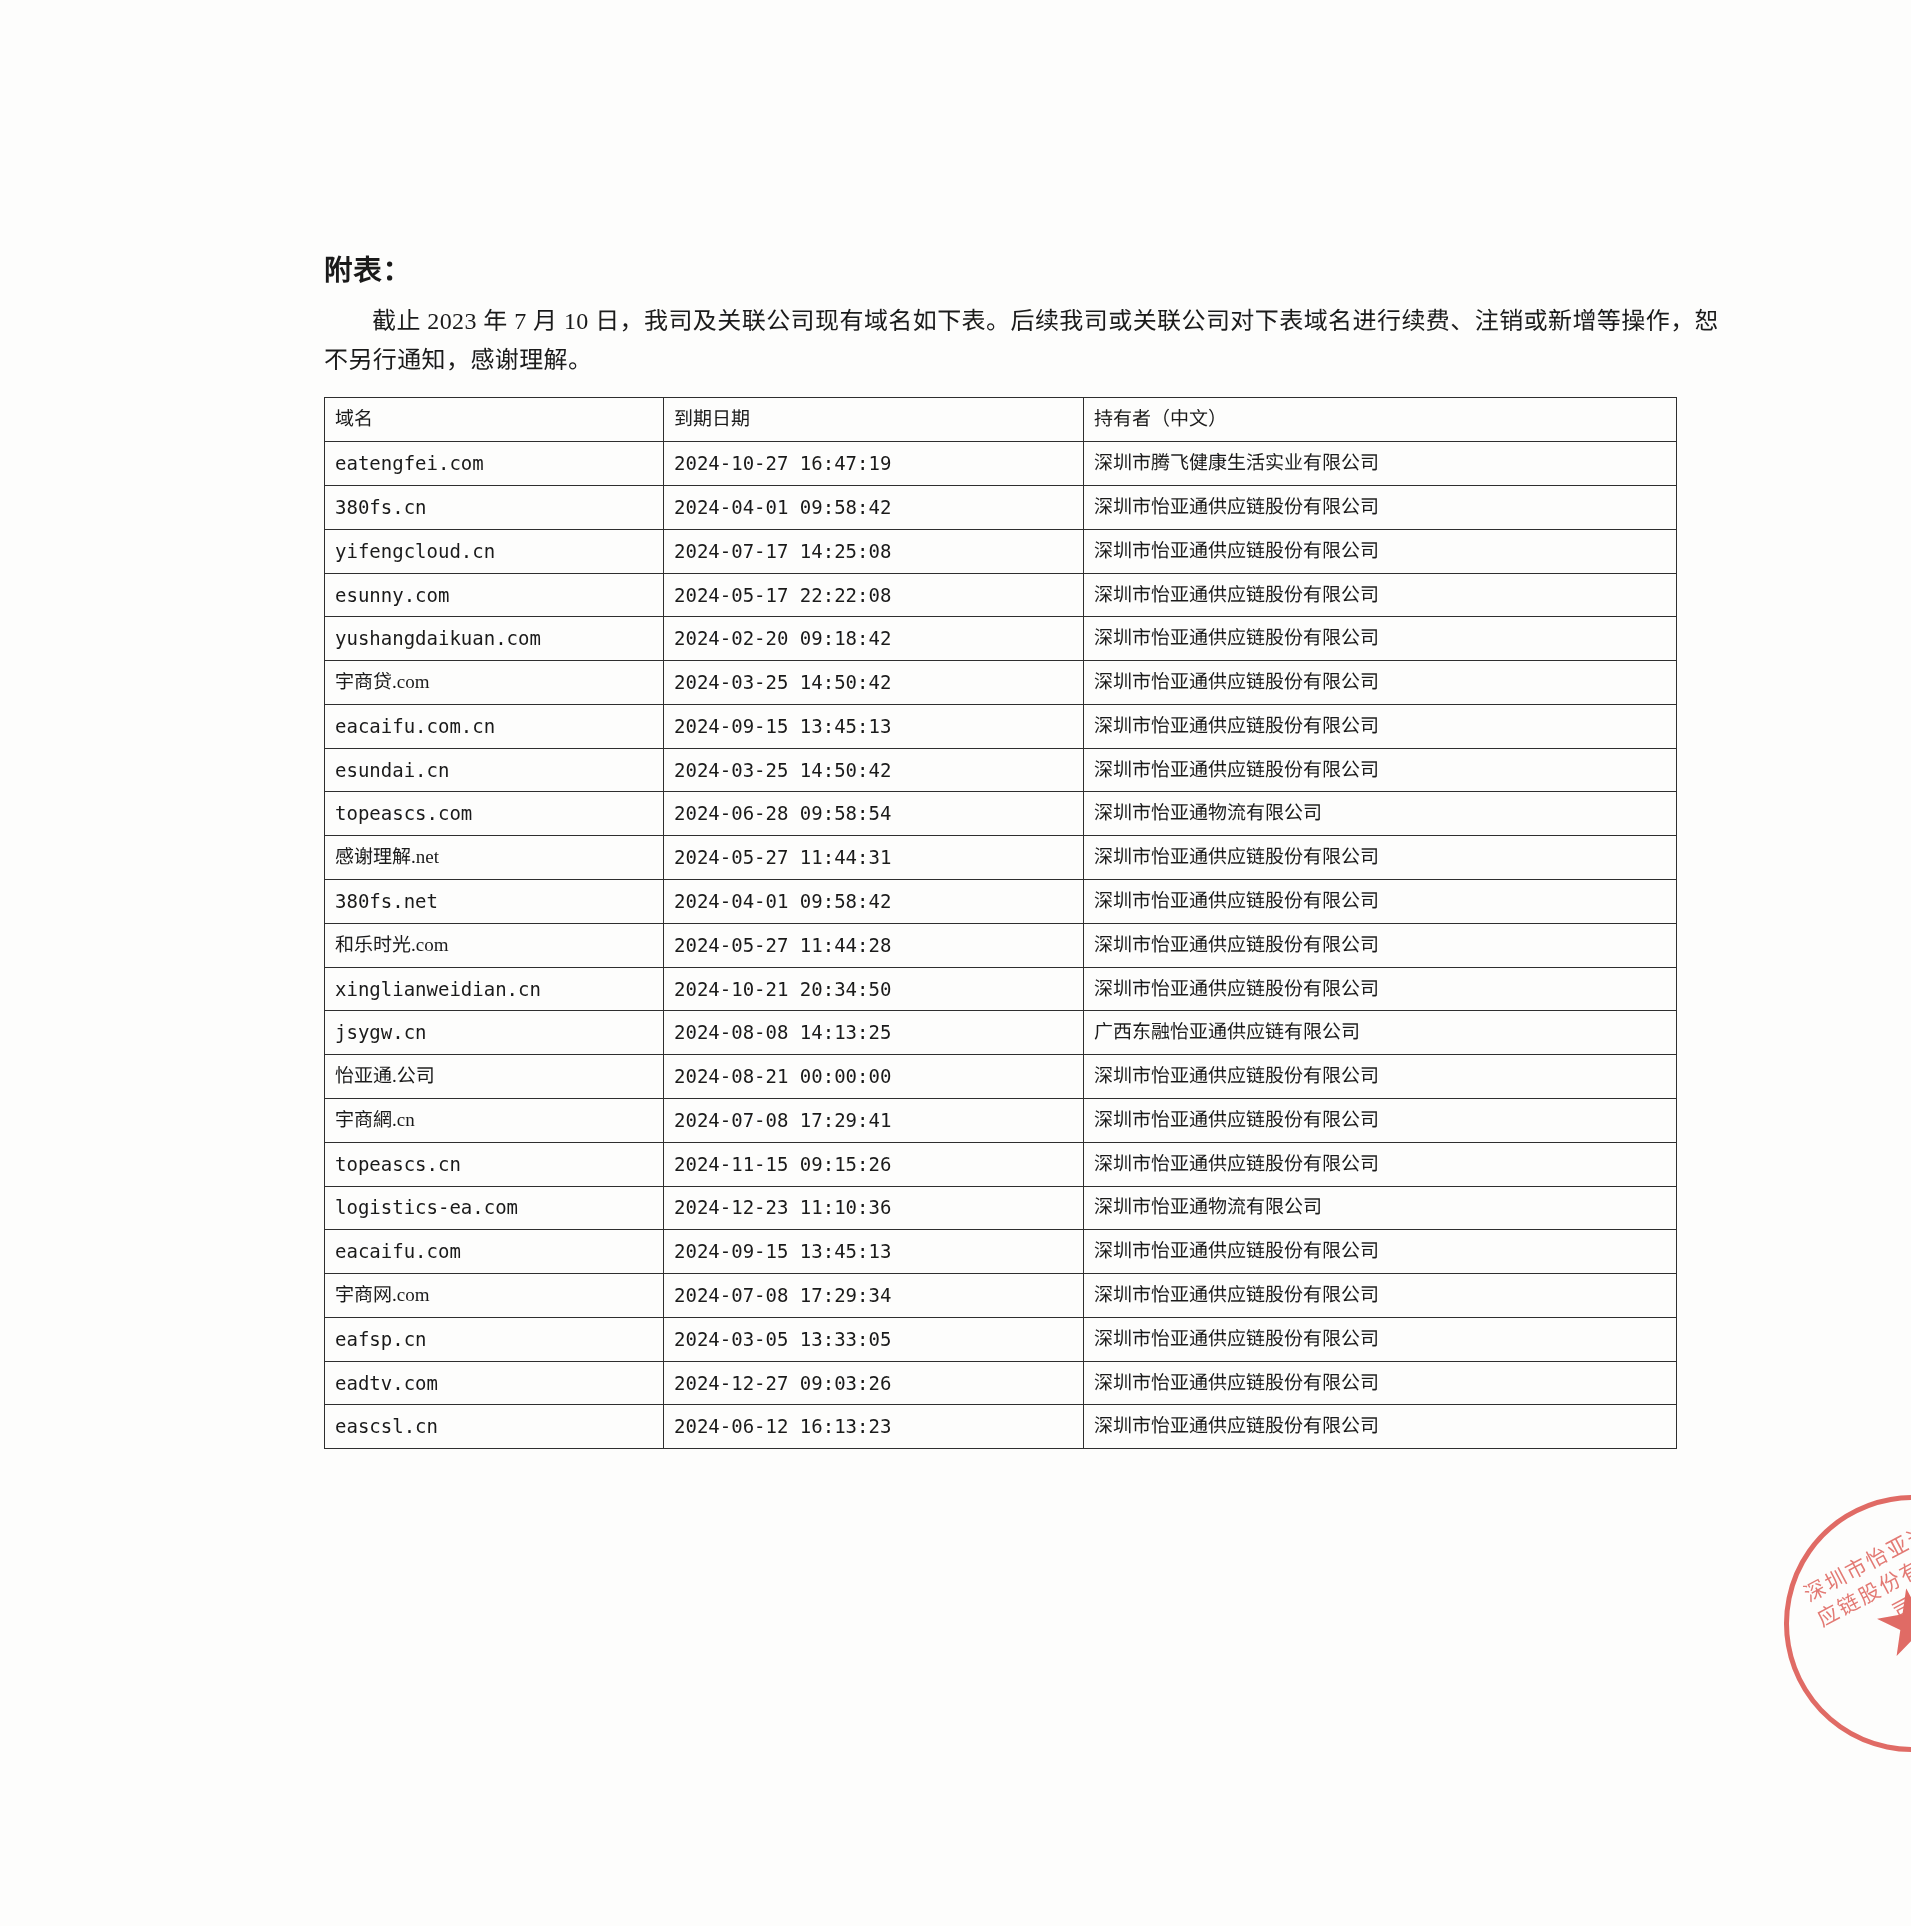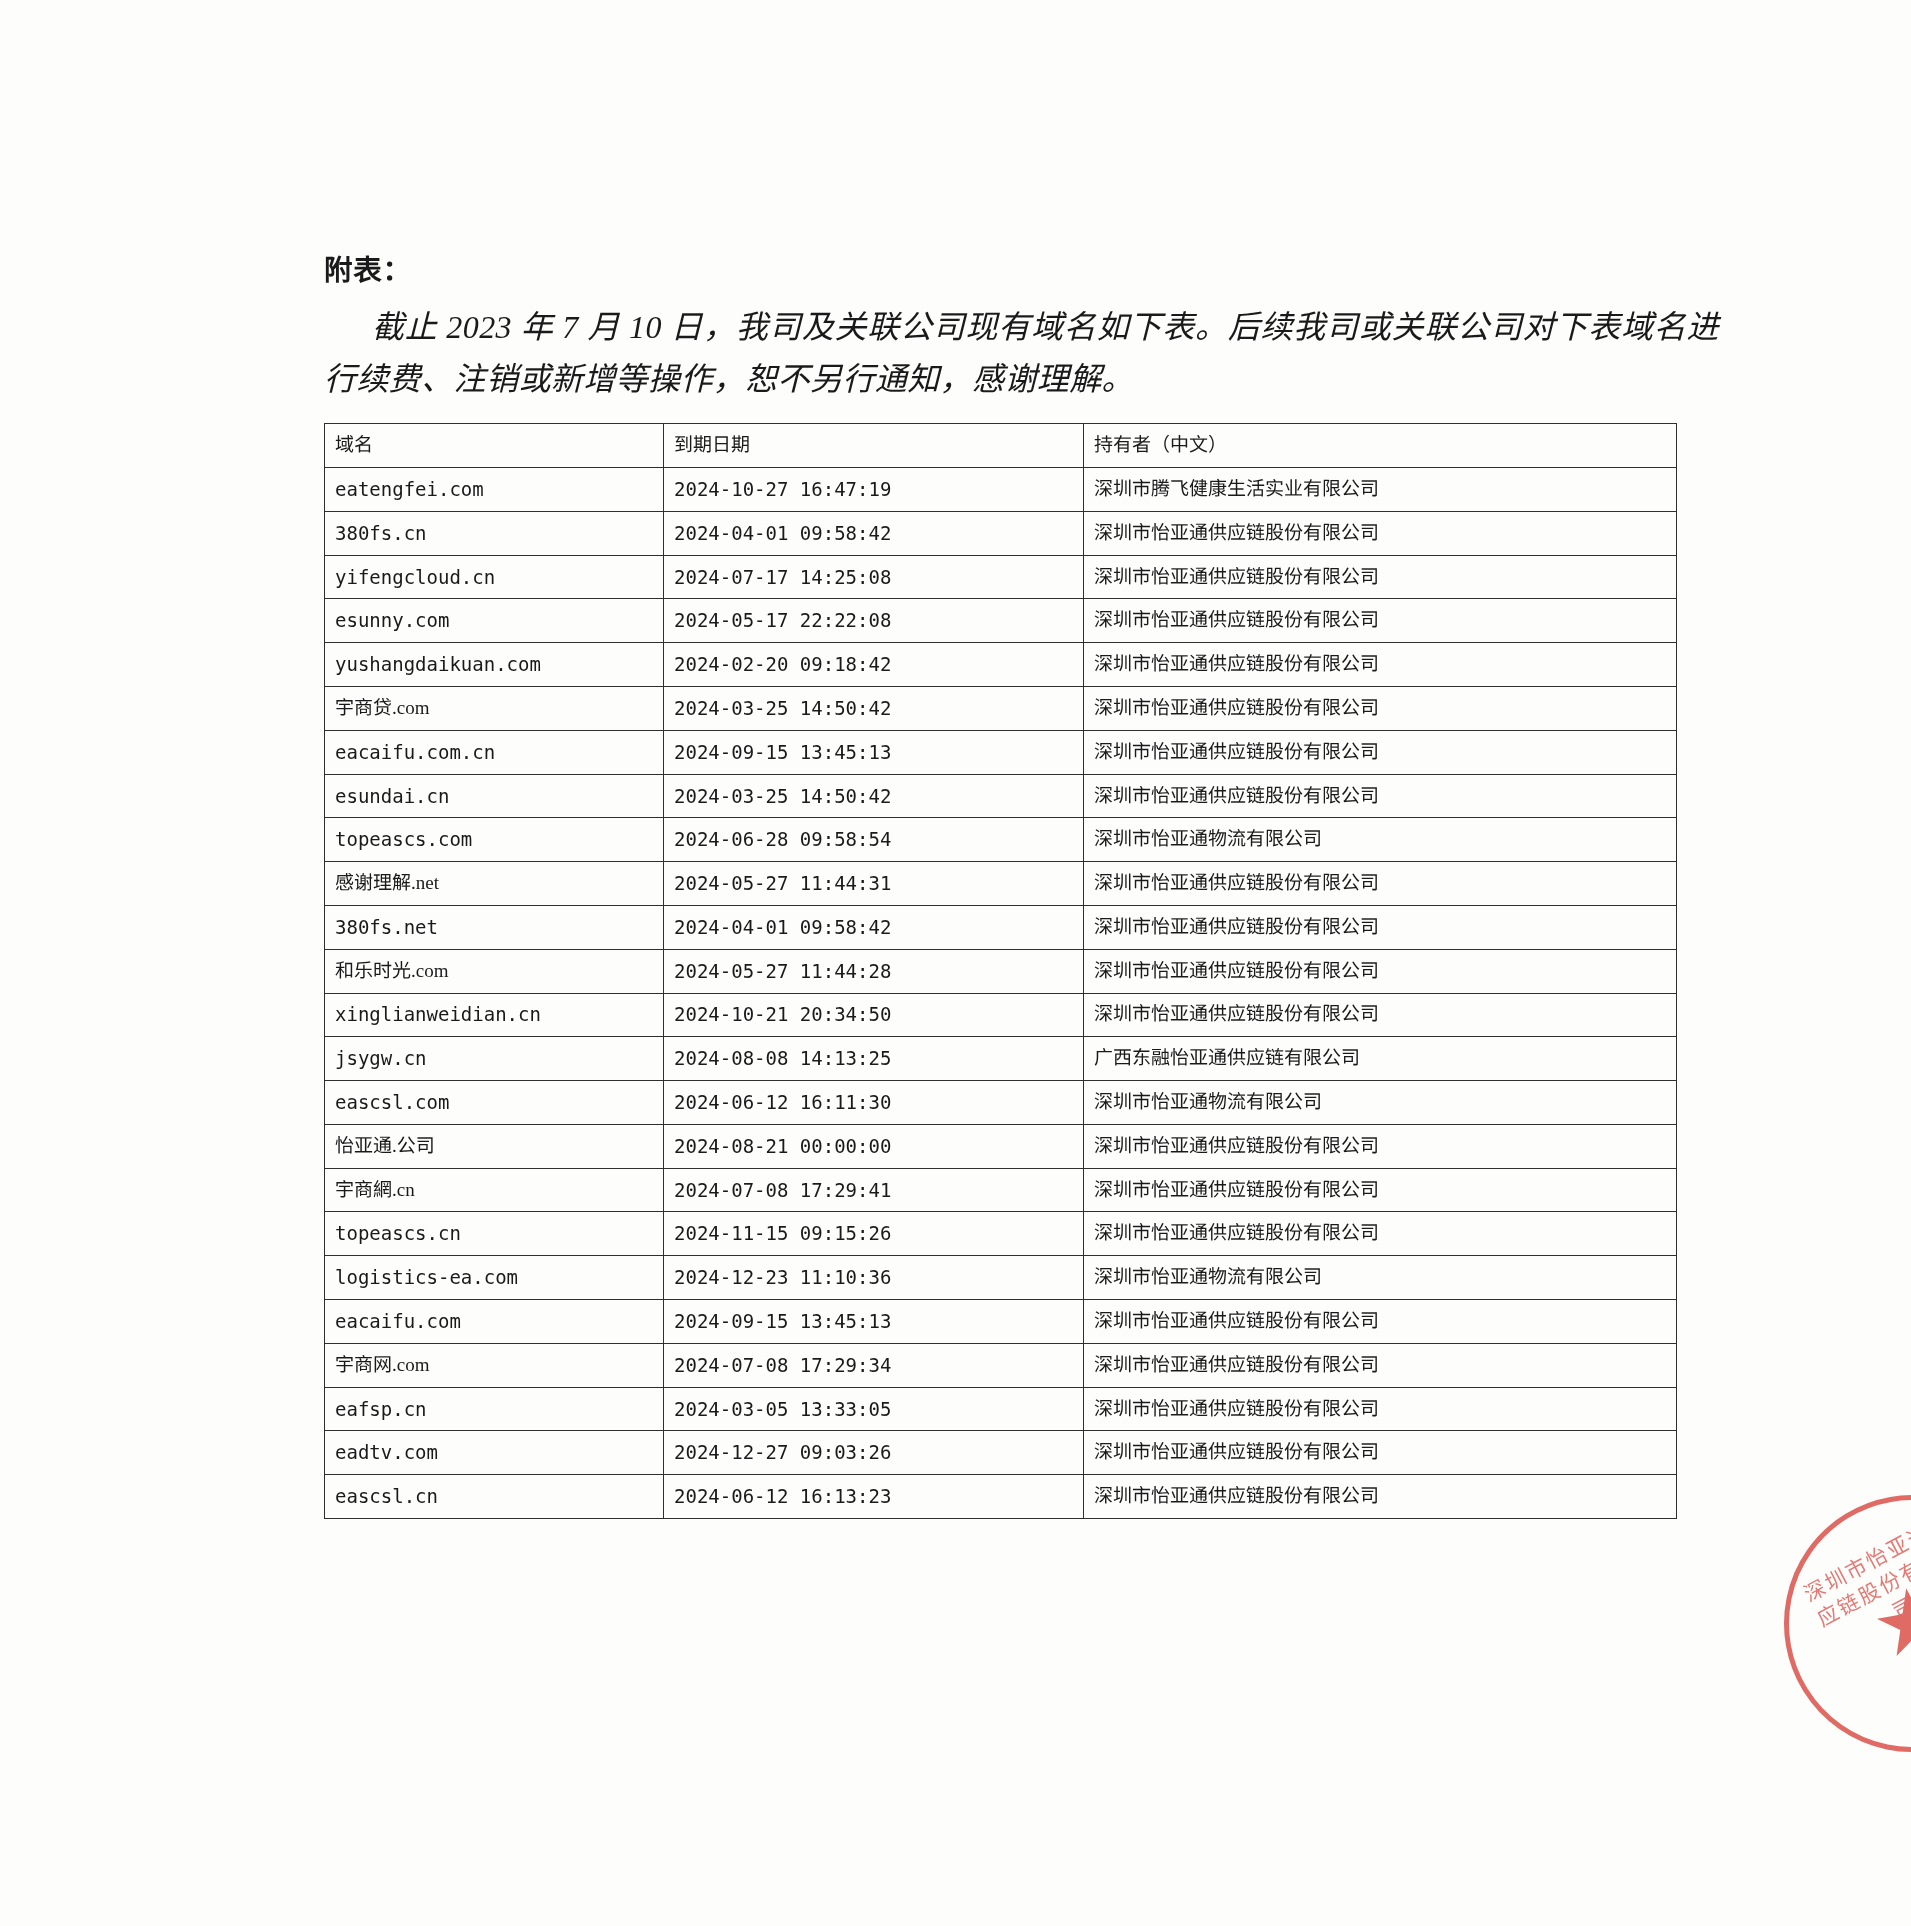--- a/index.html
+++ b/index.html
@@ -34,27 +34,26 @@
 
   .doc-heading {
     font-size: 28.5px;
     font-weight: bold;
     letter-spacing: 0.8px;
     margin: 0 0 14px 0;
     font-family: "Liberation Serif", "DejaVu Serif", serif;
   }
 
   .doc-paragraph {
-    font-size: 32px;
+    font-size: 24px;
     line-height: 1.62;
     text-indent: 48px;
     margin: 0 0 17.7px 0;
     letter-spacing: 0.4px;
     text-align: justify;
-    font-style: italic;
   }
 
   table.domain-table {
     border-collapse: collapse;
     width: 1352px;
     margin-top: 7px;
     table-layout: fixed;
   }
   table.domain-table th,
   table.domain-table td {
@@ -224,25 +223,20 @@
             <td class="mono">xinglianweidian.cn</td>
             <td class="mono">2024-10-21 20:34:50</td>
             <td class="cjk">深圳市怡亚通供应链股份有限公司</td>
           </tr>
           <tr>
             <td class="mono">jsygw.cn</td>
             <td class="mono">2024-08-08 14:13:25</td>
             <td class="cjk">广西东融怡亚通供应链有限公司</td>
           </tr>
           <tr>
-            <td class="mono">eascsl.com</td>
-            <td class="mono">2024-06-12 16:11:30</td>
-            <td class="cjk">深圳市怡亚通物流有限公司</td>
-          </tr>
-          <tr>
             <td class="cjk">怡亚通.公司</td>
             <td class="mono">2024-08-21 00:00:00</td>
             <td class="cjk">深圳市怡亚通供应链股份有限公司</td>
           </tr>
           <tr>
             <td class="cjk">宇商網.cn</td>
             <td class="mono">2024-07-08 17:29:41</td>
             <td class="cjk">深圳市怡亚通供应链股份有限公司</td>
           </tr>
           <tr>

